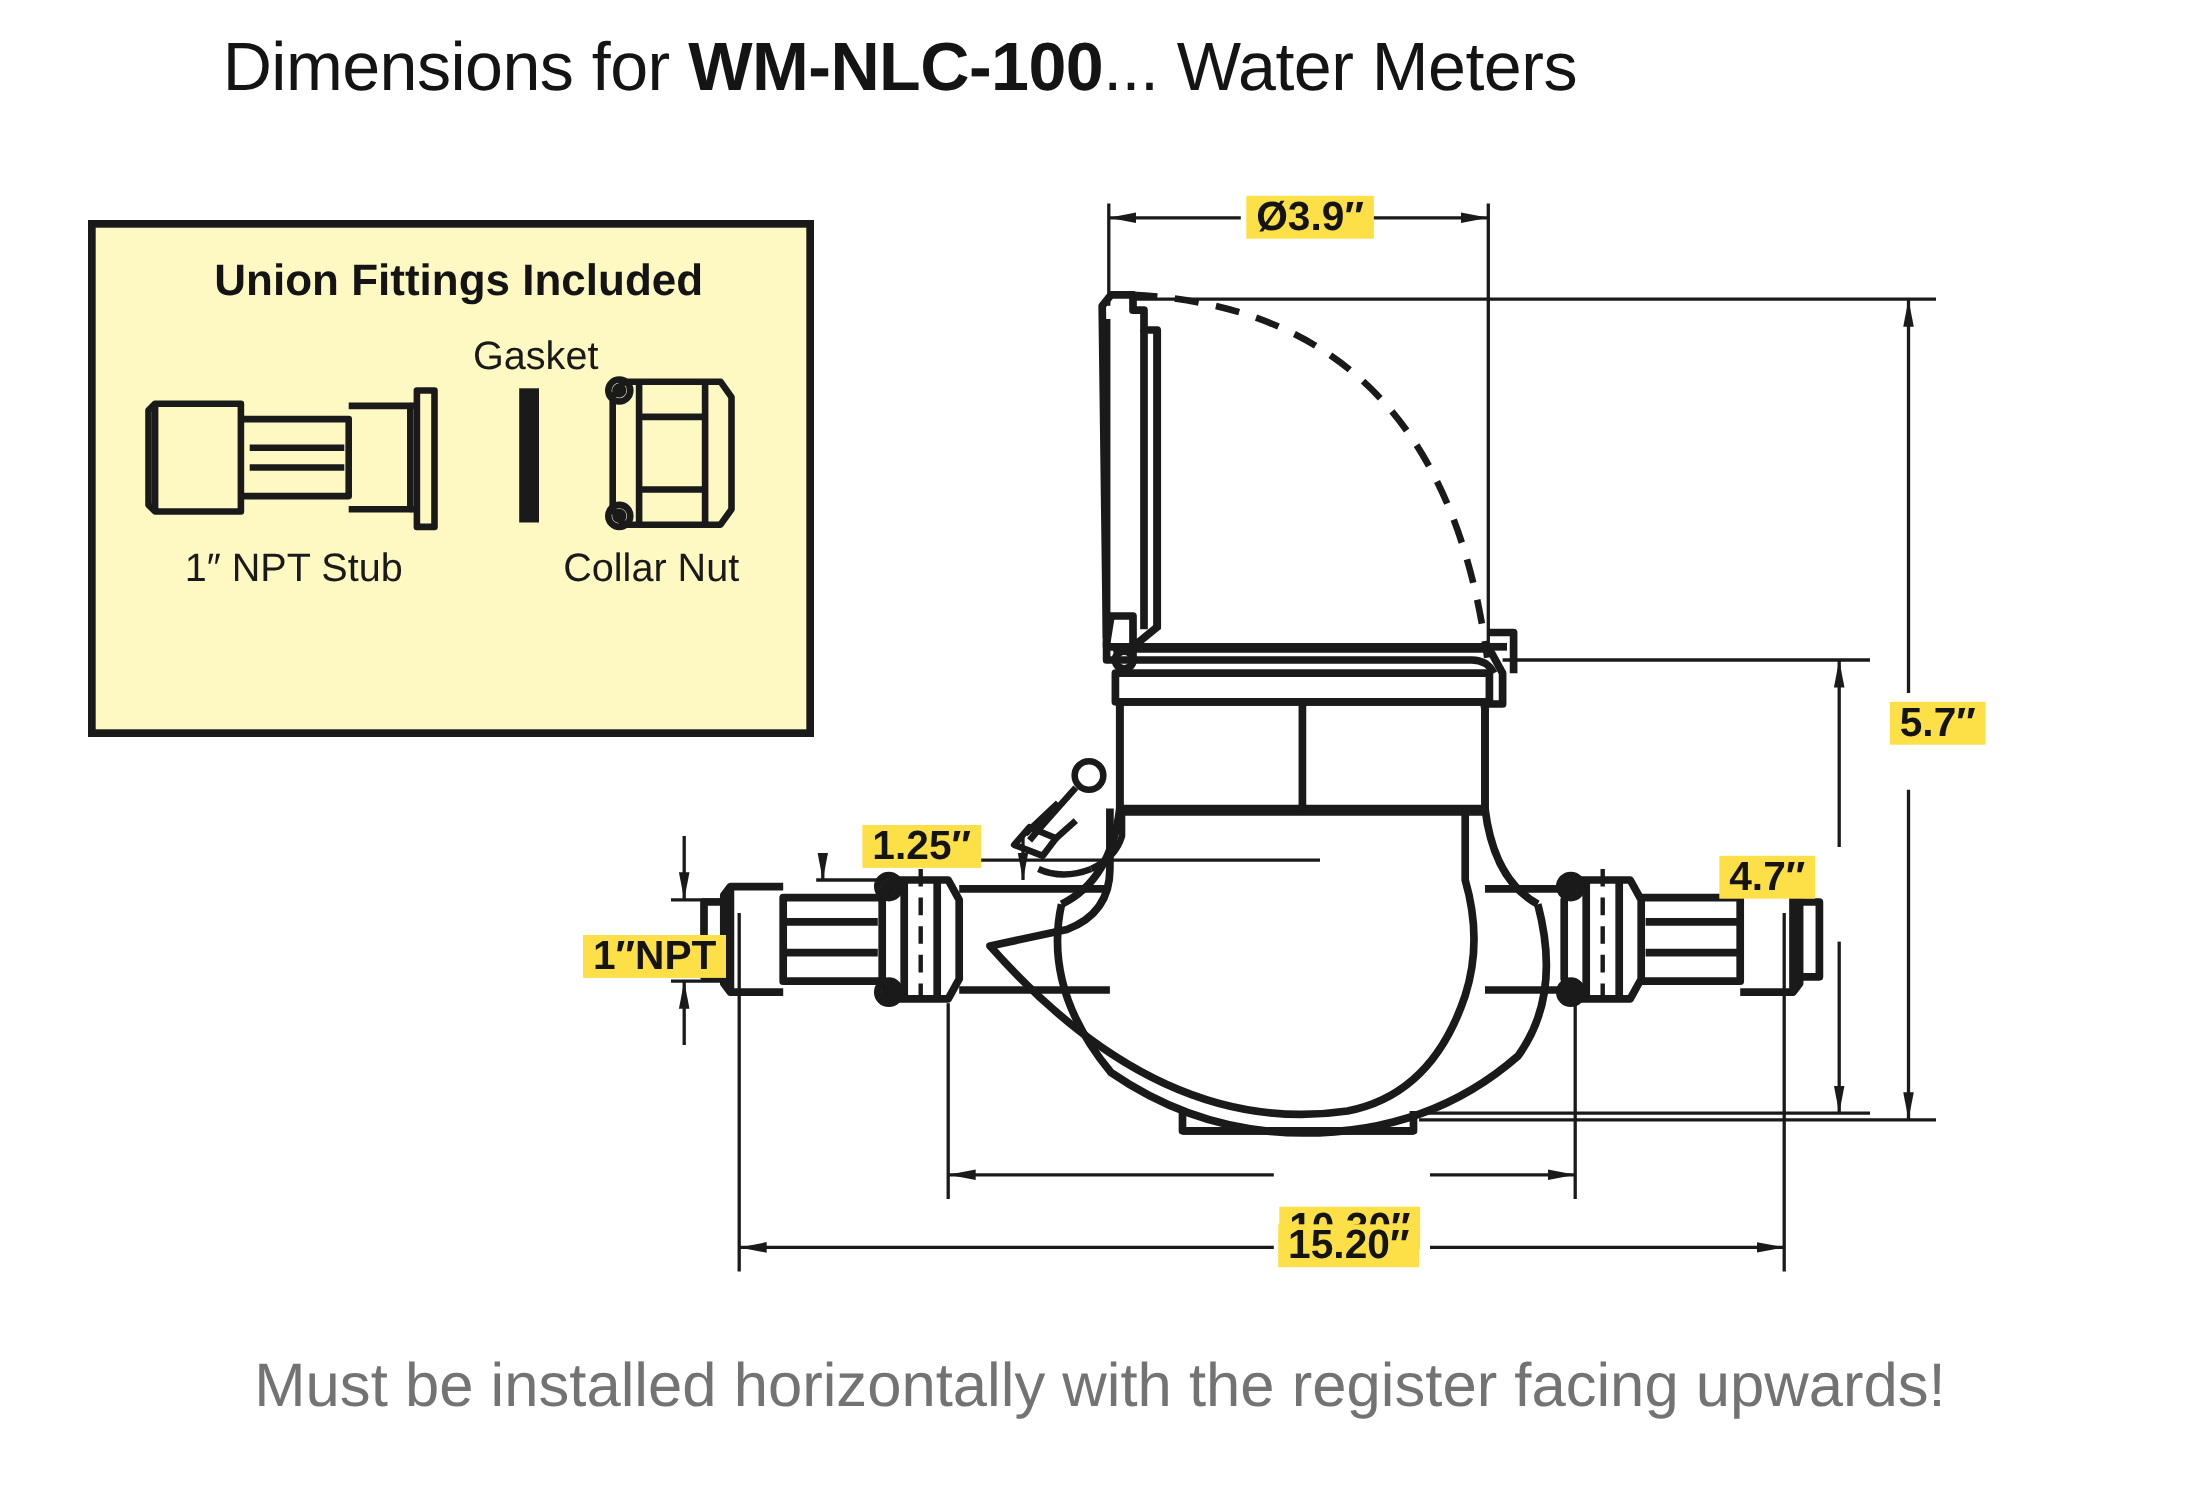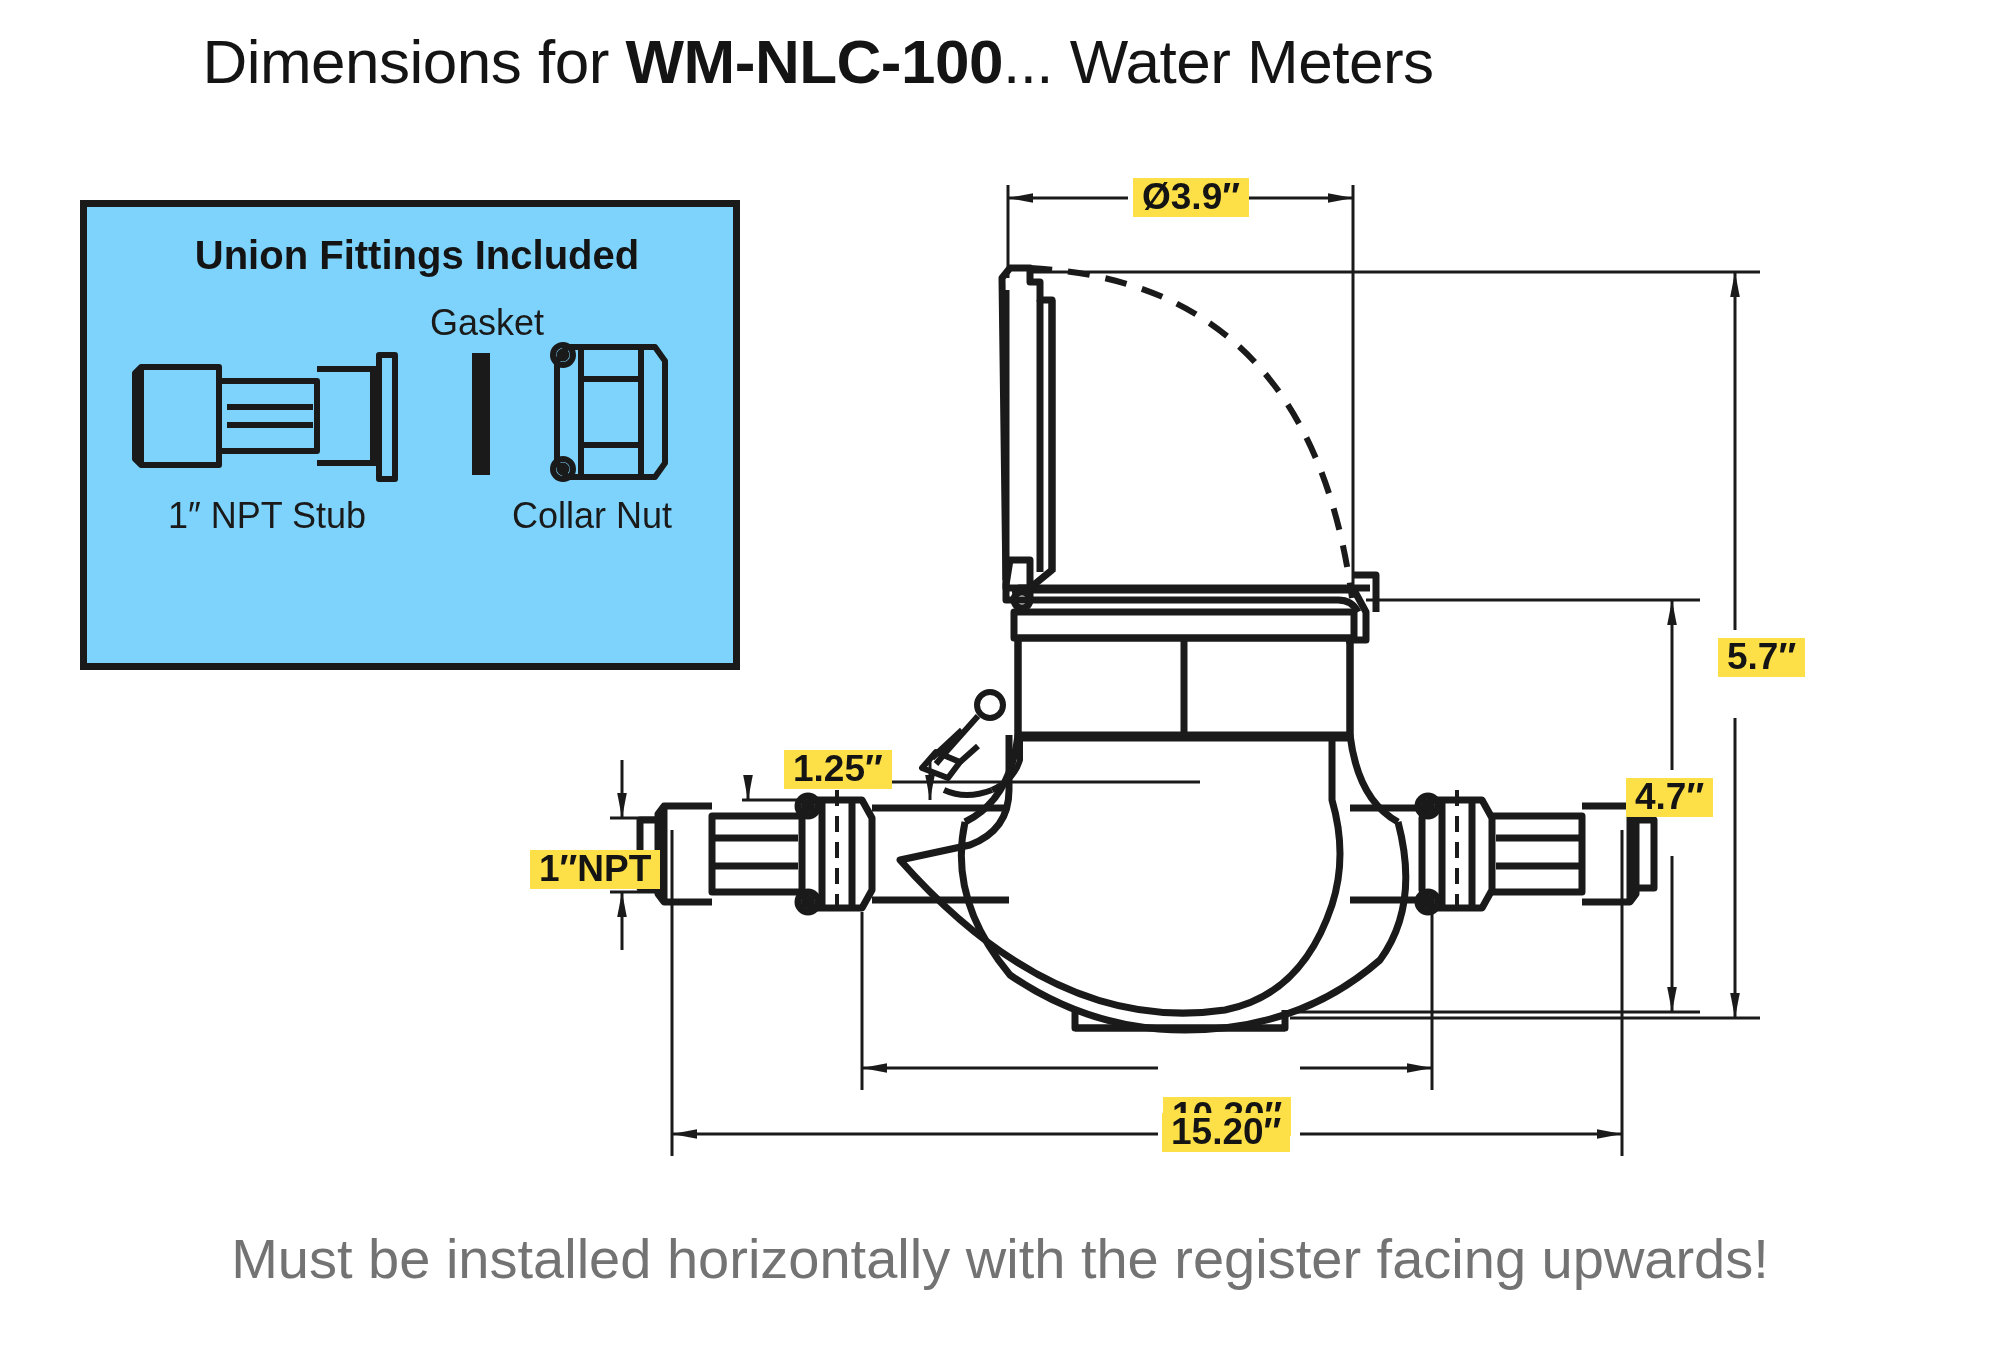--- a/index.html
+++ b/index.html
@@ -28,21 +28,21 @@
     color: #141414;
   }
   #title .model { font-weight: 700; }
 
   
   #legend-box {
     position: absolute;
     left: 80px; top: 200px;
     width: 660px; height: 470px;
     border: 7px solid #1a1a1a;
-    background: #7dd3fc;
+    background: #fef9c3;
   }
   #legend-title {
     position: absolute;
     left: 0; top: 26px;
     width: 660px;
     text-align: center;
     font-size: 40px;
     font-weight: 700;
     color: #141414;
   }
@@ -93,21 +93,21 @@
     font-size: 37px;
     font-weight: 700;
     color: #141414;
     white-space: nowrap;
     background: #fde047;
     padding: 0 9px;
     line-height: 1.05;
   }
   #dim-dia      { left: 1133px; top: 178px; }
   #dim-82       { left: 1718px; top: 638px; }
-  #dim-47       { left: 1626px; top: 778px; }
+  #dim-47       { left: 1563px; top: 778px; }
   #dim-125      { left: 784px;  top: 750px; }
   #dim-npt      { left: 530px;  top: 850px; }
   #dim-1030     { left: 1163px; top: 1097px; }
   #dim-1520     { left: 1162px; top: 1113px; }
 
   
   #caption {
     position: absolute;
     left: 0; top: 1226px;
     width: 2000px;

